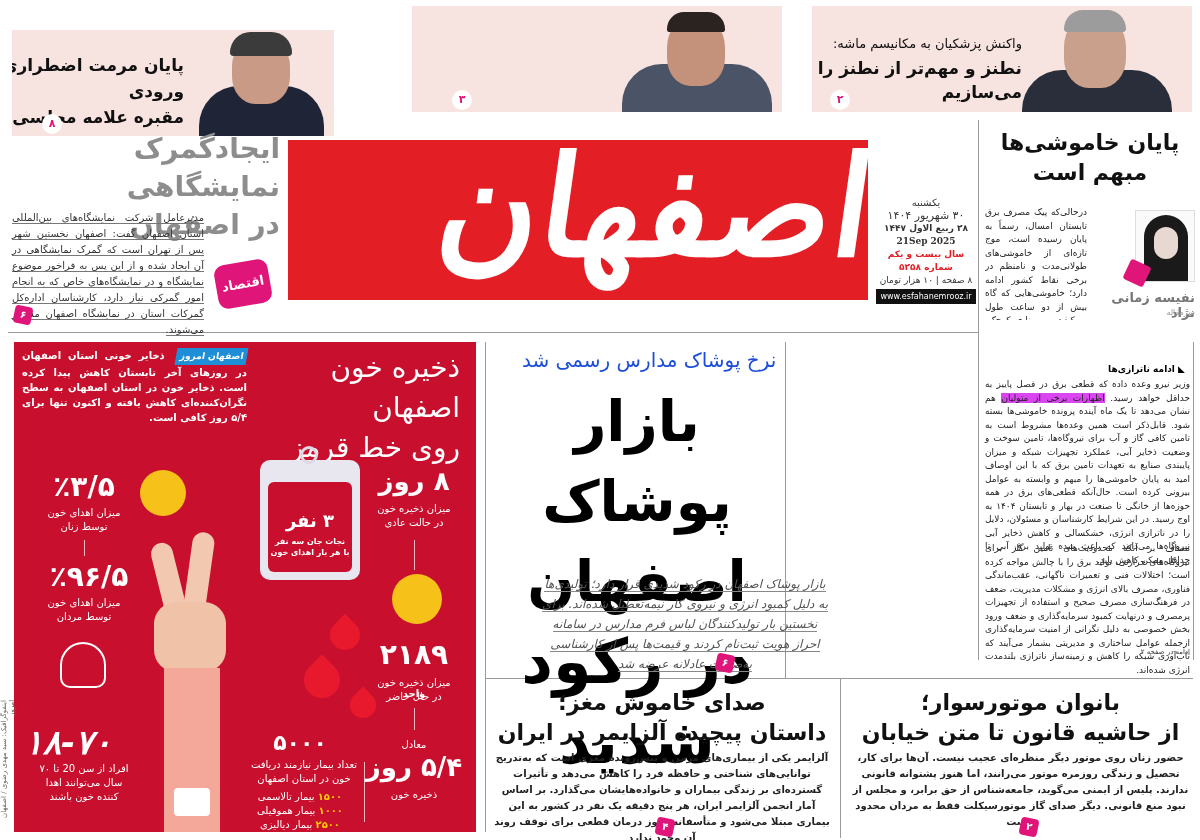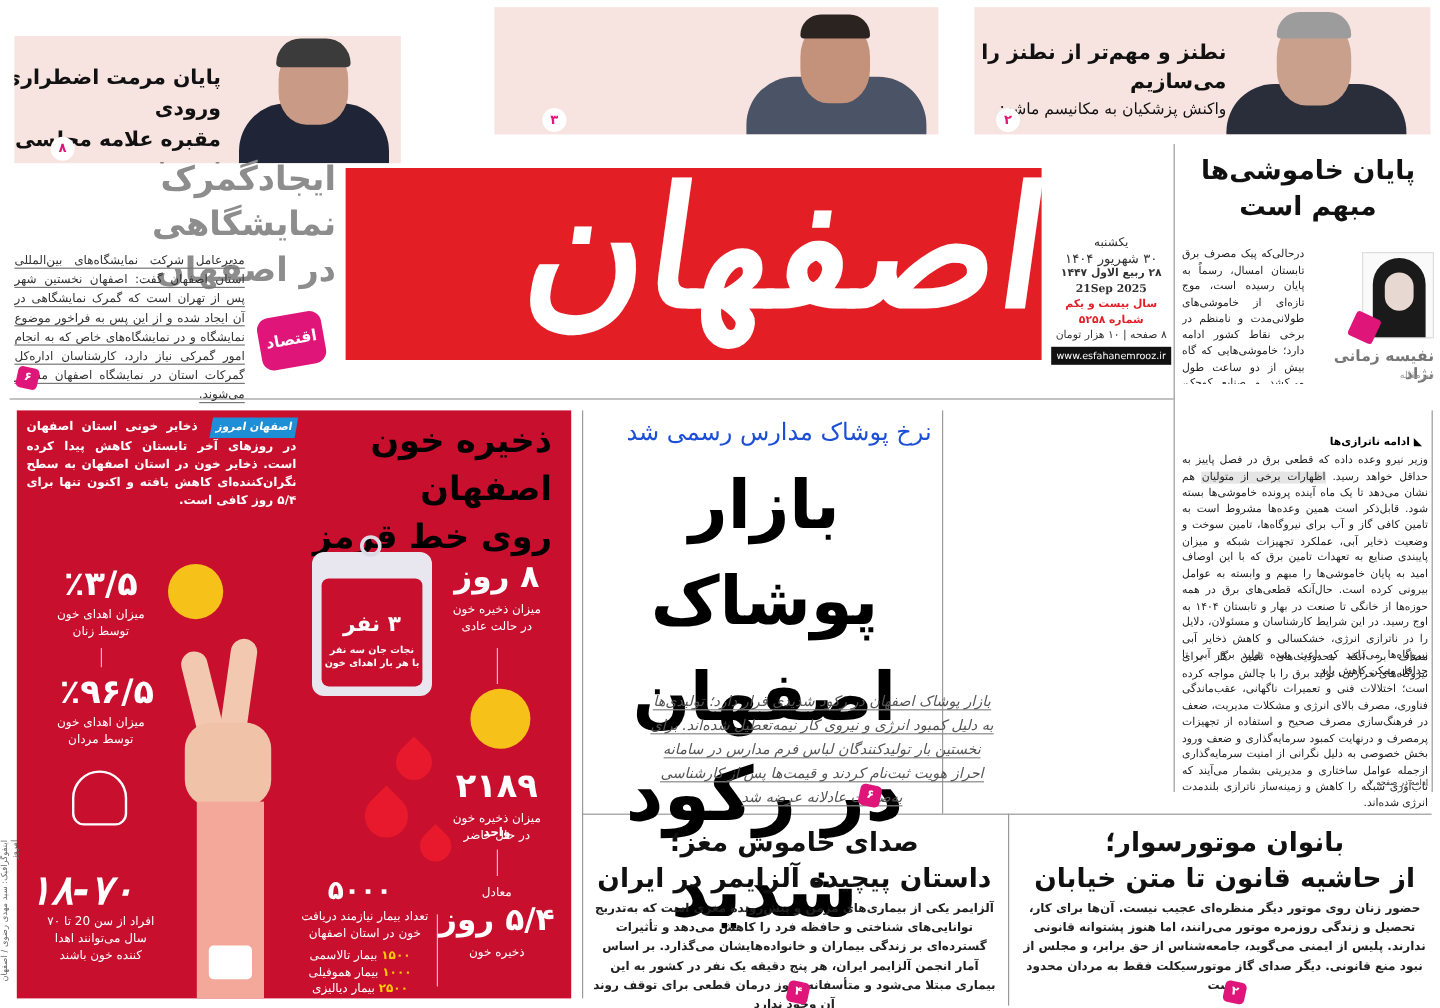--- a/index.html
+++ b/index.html
@@ -22,33 +22,33 @@
   .left-head { position:absolute; left:10px; top:130px; width:270px; text-align:right; color:#8d8d8d; font-weight:bold; font-size:28px; line-height:38px; }
   .left-body { position:absolute; left:12px; top:210px; width:192px; text-align:justify; font-size:10px; line-height:16px; color:#333; }
   .left-body span { border-bottom:1px solid #777; }
   .pink-tag { position:absolute; background:#e0157a; color:#fff; font-weight:bold; text-align:center; }
   
   .ed-head { position:absolute; left:985px; top:128px; width:210px; text-align:center; font-weight:bold; font-size:22px; line-height:30px; color:#111; }
   .ed-photo { position:absolute; left:1135px; top:210px; width:60px; height:72px; background:#fafafa; border:1px solid #ddd; overflow:hidden; }
   .ed-author { position:absolute; left:1100px; top:290px; width:95px; text-align:right; font-size:13px; color:#777; font-weight:bold; }
   .ed-role { position:absolute; left:1100px; top:308px; width:95px; text-align:right; font-size:8px; color:#999; }
   .ed-col { position:absolute; font-size:9px; line-height:13.5px; color:#222; text-align:justify; }
-  .highlight { background:#e5e5e5; }
+  .highlight { background:#d946ef; }
   
   .kicker { position:absolute; left:522px; top:348px; width:285px; text-align:left; font-size:20px; color:#1d4ed8; }
   .main-head { position:absolute; left:492px; top:382px; width:290px; text-align:center; font-weight:bold; font-size:62px; line-height:80px; color:#000; letter-spacing:-1px; }
   .main-lead { position:absolute; left:495px; top:574px; width:290px; text-align:center; font-size:12px; line-height:20px; color:#555; font-style:italic;margin-left:45px; }
   .main-lead span { border-bottom:1px solid #888; }
   
   .bot-head { position:absolute; text-align:center; font-weight:bold; font-size:22px; line-height:30px; color:#111; }
   .bot-body { position:absolute; text-align:center; font-size:10px; line-height:16px; color:#222; font-weight:bold; }
   .page-dot { position:absolute; width:18px; height:18px; background:#e0157a; border-radius:4px; transform:rotate(12deg); color:#fff; font-size:10px; text-align:center; line-height:18px; font-weight:bold; }
   
   .info { position:absolute; left:14px; top:342px; width:462px; height:490px; background:#c8102e; overflow:hidden; }
-  .info-title { position:absolute; right:16px; top:6px; width:200px; text-align:right; color:#000000; font-weight:bold; font-size:28px; line-height:40px; }
+  .info-title { position:absolute; right:16px; top:6px; width:200px; text-align:right; color:#ffffff; font-weight:normal; font-size:28px; line-height:40px; }
   .info-intro { position:absolute; left:8px; top:6px; width:225px; text-align:justify; color:#fff; font-size:10px; line-height:15px; font-weight:bold; }
   .info-brand { display:inline-block; background:#1e8fd6; color:#fff; font-size:9px; padding:1px 4px; margin-left:4px; transform:skewX(-10deg); }
   .stat-num { position:absolute; color:#fff; font-weight:bold; text-align:center; }
   .stat-lbl { position:absolute; color:#fff; font-size:10px; text-align:center; line-height:14px; }
   .yellow { color:#ffcc00; font-weight:bold; }
   .circle-y { position:absolute; border-radius:50%; background:#f6c21a; }
   .drop { position:absolute; background:#e8192c; border-radius:0 50% 50% 50%; transform:rotate(45deg); }
   .vline { position:absolute; width:1px; background:rgba(255,255,255,0.7); }
   .credit { position:absolute; left:0; top:700px; width:12px; height:130px; writing-mode:vertical-rl; font-size:7px; color:#666; transform:rotate(180deg); }
 </style>
@@ -79,22 +79,22 @@
     <div class="page-badge" style="left:40px;top:84px;">۳</div>
   </div>
 
   <div class="teaser" style="left:812px;width:380px;">
     <div style="position:absolute;right:20px;top:0;width:150px;height:106px;">
       <div class="suit" style="left:0;width:150px;height:42px;background:#2a2d3a;border-radius:40px 40px 0 0;"></div>
       <div class="person-head" style="left:42px;top:8px;width:62px;height:74px;background:#c9a08c;"></div>
       <div style="position:absolute;left:42px;top:4px;width:62px;height:22px;background:#9c9c9c;border-radius:30px 30px 5px 5px;"></div>
     </div>
     <div class="head" style="right:170px;width:210px;top:26px;line-height:24px;">
+      <div style="font-size:13px;font-weight:normal;">واکنش پزشکیان به مکانیسم ماشه:</div>
       <div style="font-size:17px;">نطنز و مهم‌تر از نطنز را می‌سازیم</div>
-      <div style="font-size:13px;font-weight:normal;">واکنش پزشکیان به مکانیسم ماشه:</div>
     </div>
     <div class="page-badge" style="left:18px;top:84px;">۲</div>
   </div>
 </div>
 
 <div class="logo">
   <div class="logo-text">اصفهان امروز</div>
 </div>
 <div class="dateline">
   <div style="font-size:10px;">یکشنبه</div>

